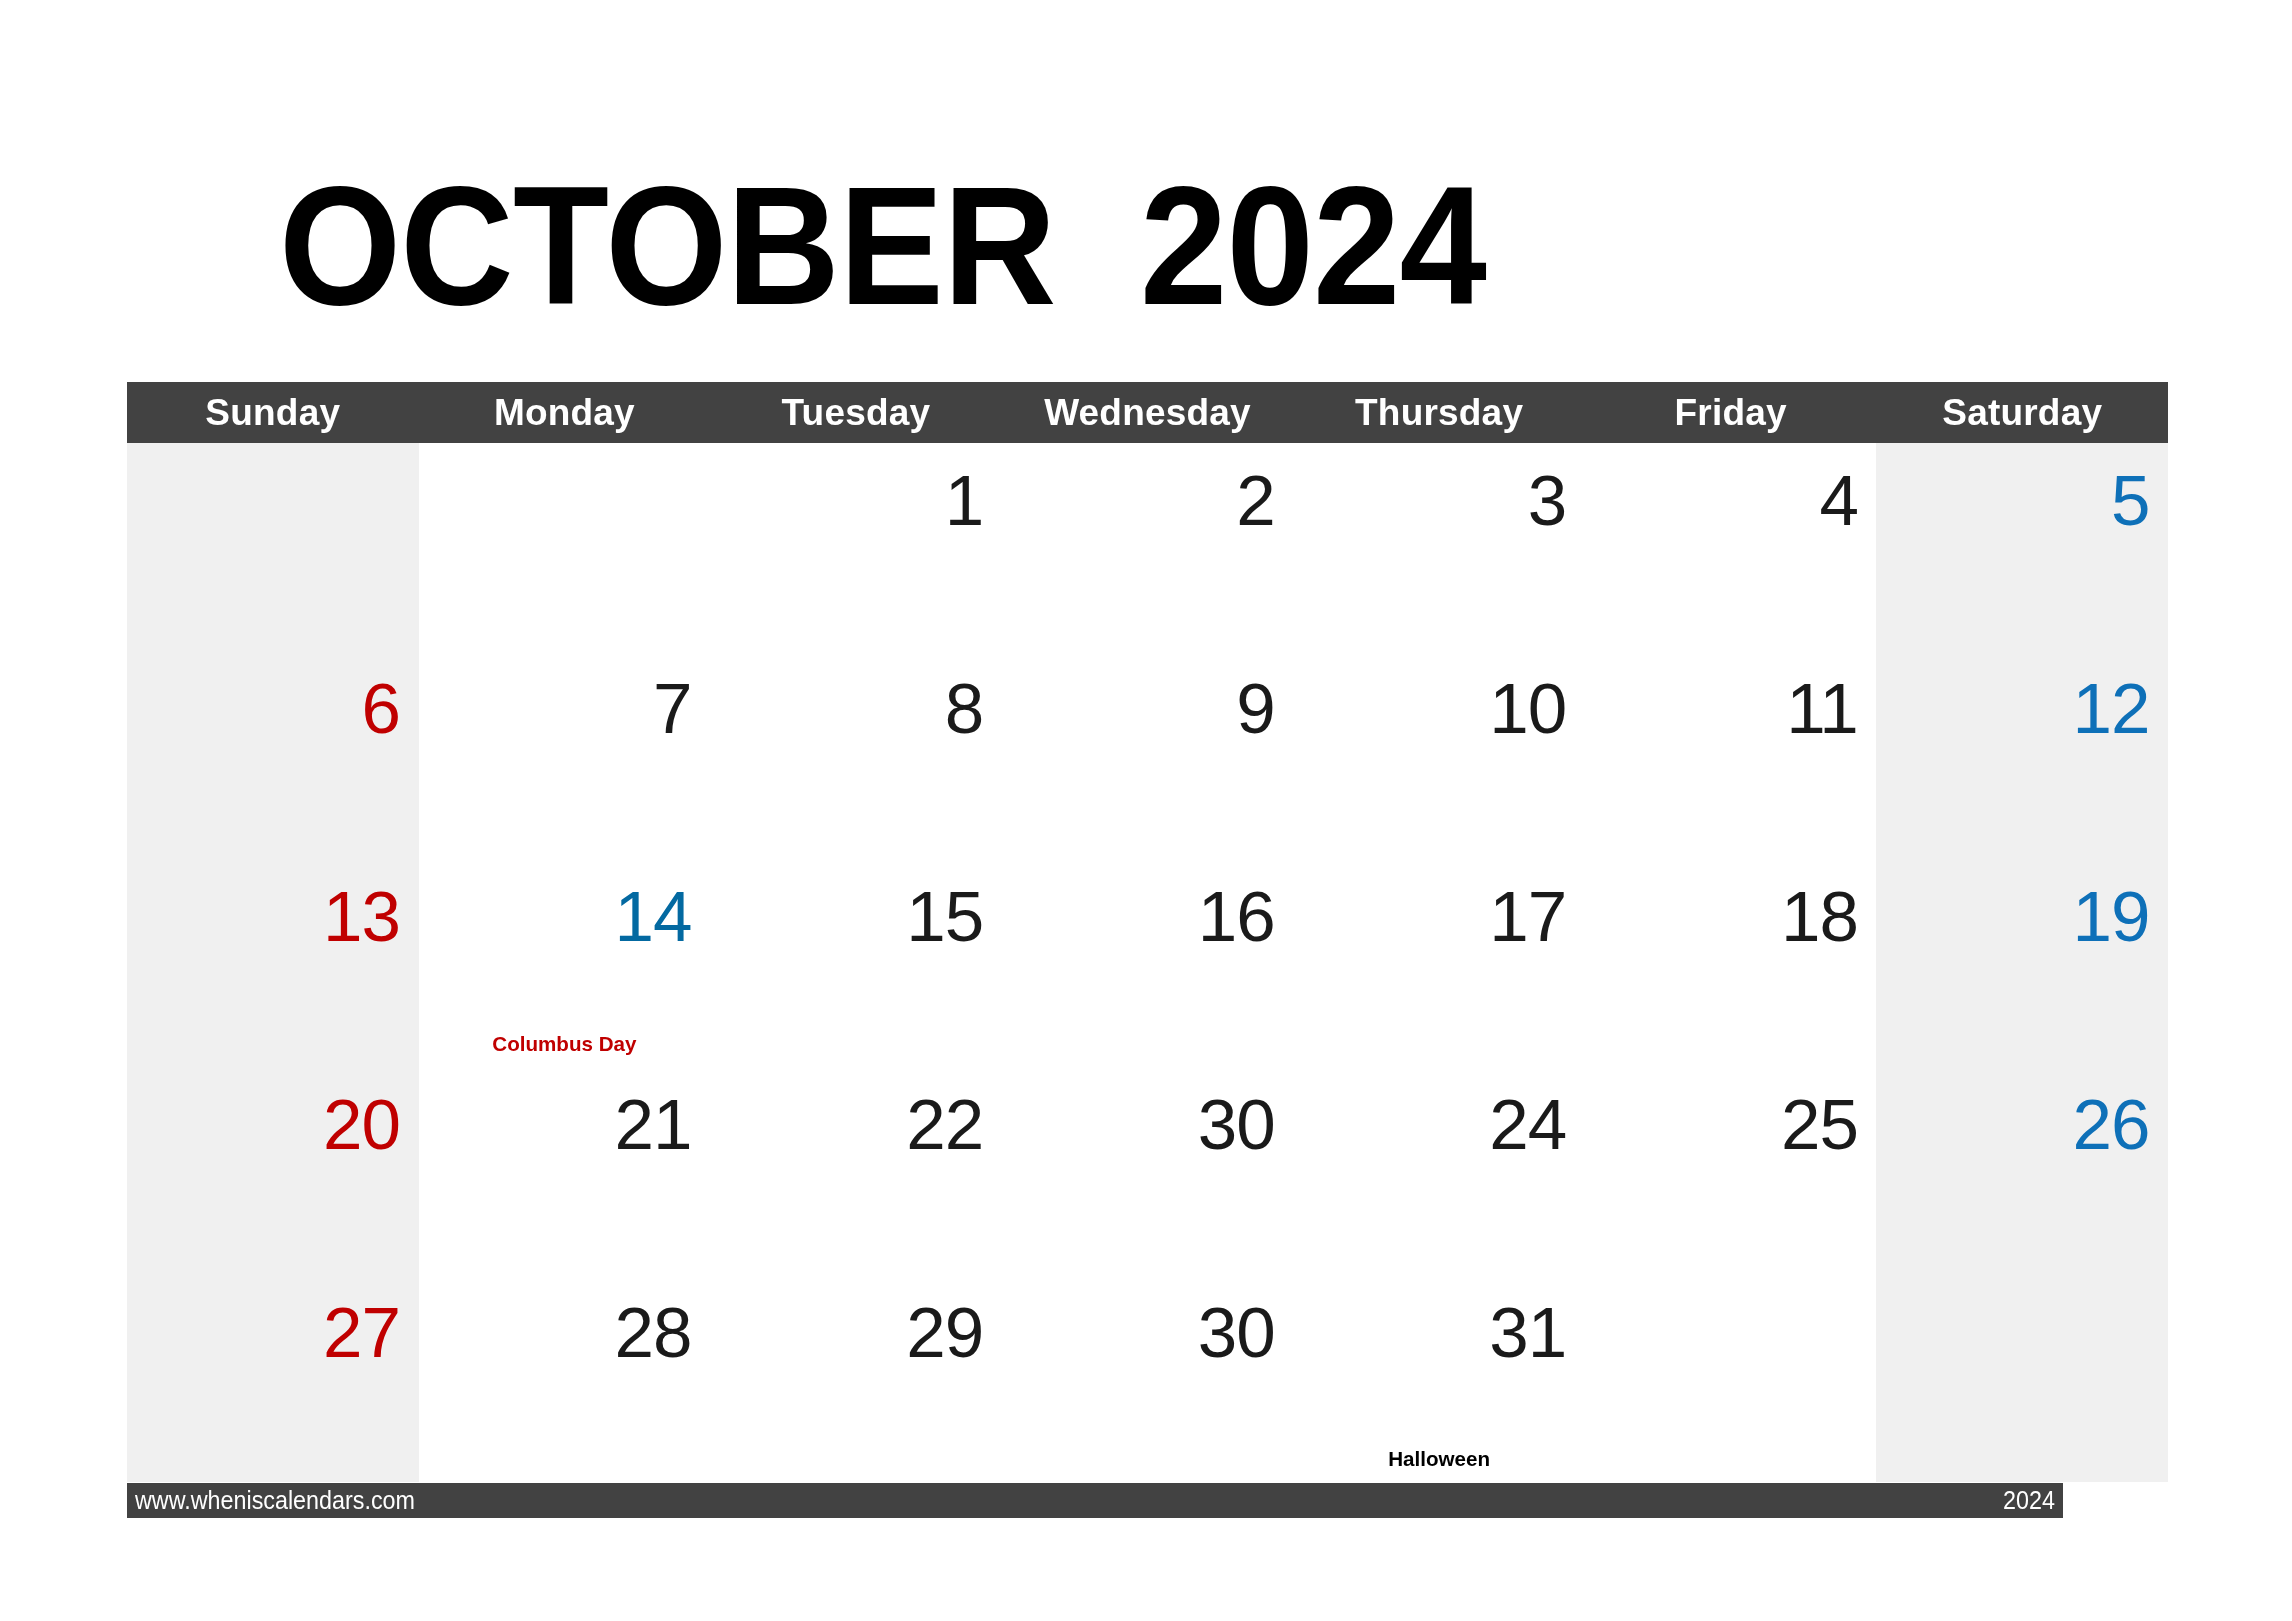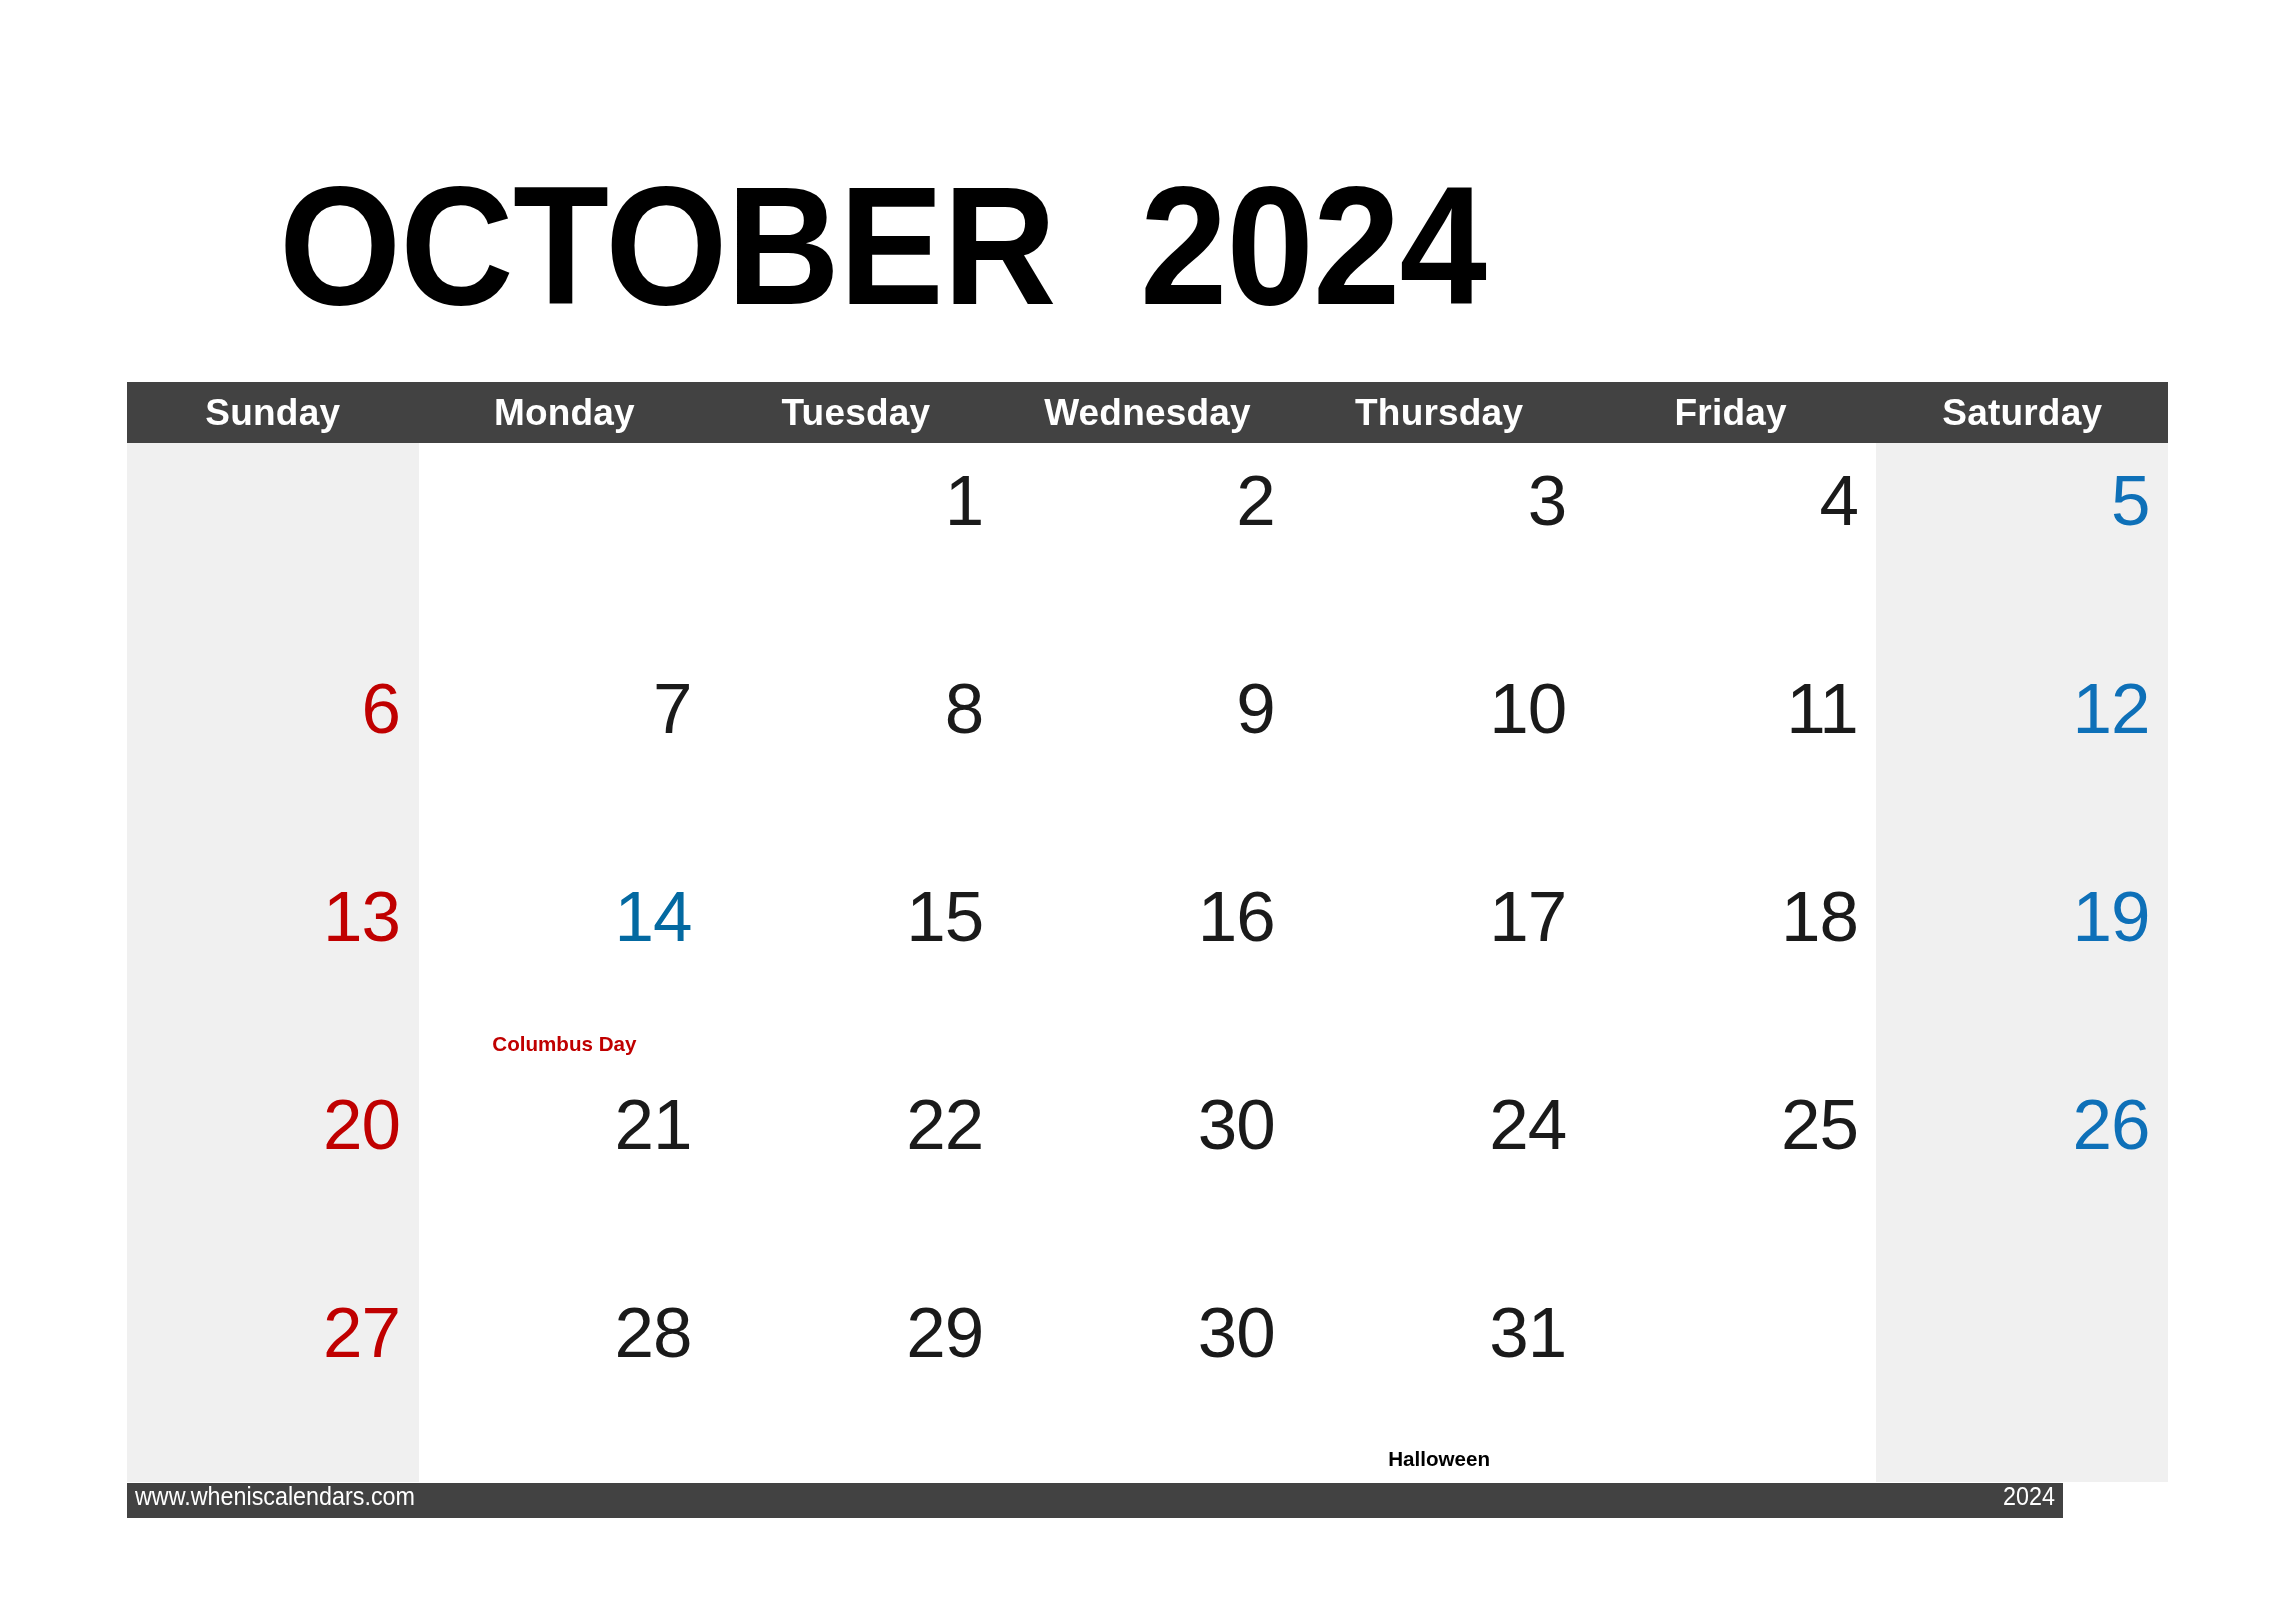--- a/index.html
+++ b/index.html
@@ -123,20 +123,21 @@
 
   
   .footer {
     position: absolute;
     left: 127px;
     top: 1483px;
     width: 1936px;
     height: 35px;
     background: #424242;
     display: flex;
+    align-items: center;
     justify-content: space-between;
     box-sizing: border-box;
     padding: 0 7.8px 0 7.8px;
   }
   .footer-url,
   .footer-year {
     color: #ffffff;
     font-family: "Liberation Sans Narrow", "Liberation Sans", "DejaVu Sans", sans-serif;
     font-size: 26.5px;
     font-weight: normal;

